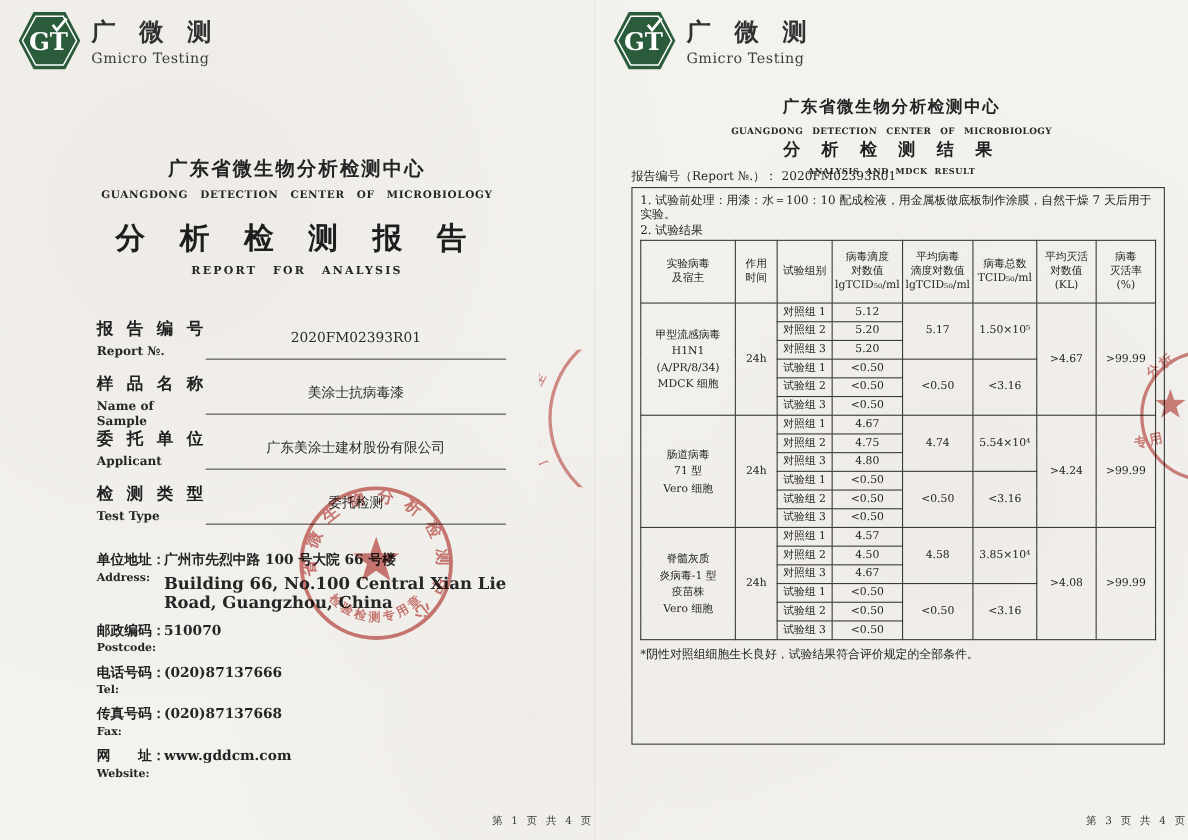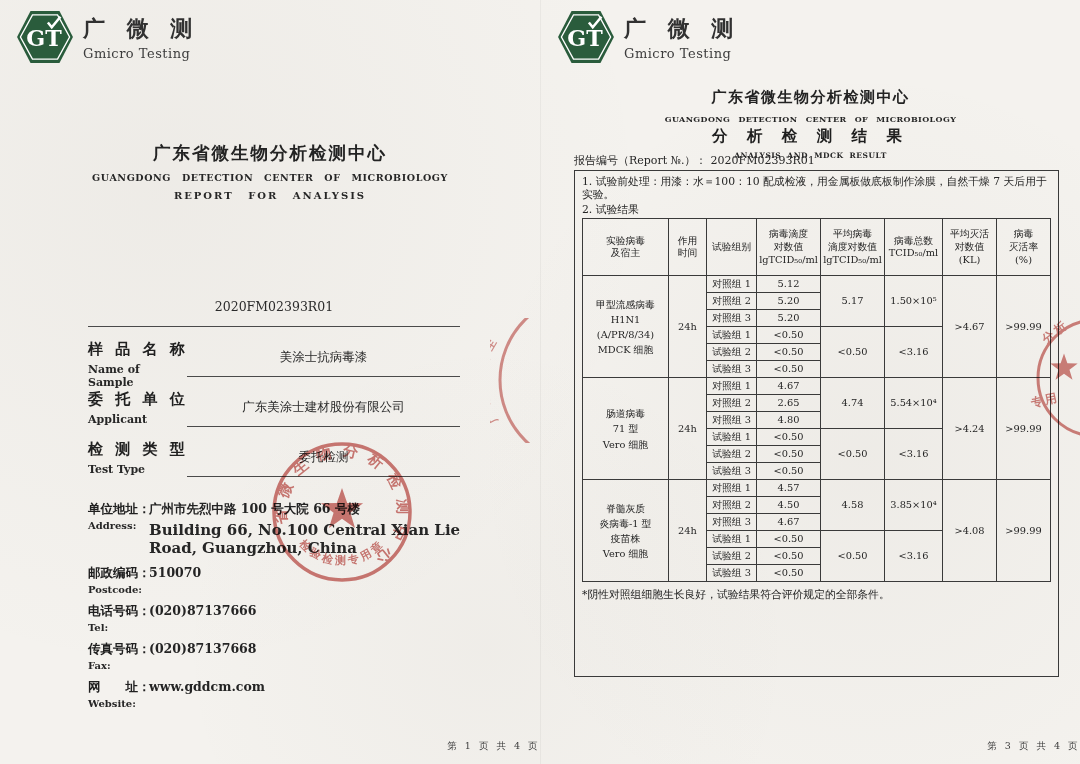--- a/index.html
+++ b/index.html
@@ -99,25 +99,30 @@
     </svg>
     <div class="logo-text">
       <div class="logo-cn">广 微 测</div>
       <div class="logo-en">Gmicro Testing</div>
     </div>
   </div>
 
   <div class="p1-head">
     <div class="p1-org-cn">广东省微生物分析检测中心</div>
     <div class="p1-org-en">GUANGDONG DETECTION CENTER OF MICROBIOLOGY</div>
+    <div class="p1-title-cn">分 析 检 测 报 告</div>
     <div class="p1-title-en">REPORT FOR ANALYSIS</div>
   </div>
 
   <div class="fields">
     <div class="field">
+      <div class="f-label">
+        <div class="cn">报 告 编 号</div>
+        <div class="en">Report №.</div>
+      </div>
       <div class="f-value">2020FM02393R01</div>
     </div>
     <div class="field">
       <div class="f-label">
         <div class="cn">样 品 名 称</div>
         <div class="en">Name of Sample</div>
       </div>
       <div class="f-value">美涂士抗病毒漆</div>
     </div>
     <div class="field">
@@ -326,21 +331,21 @@
           <td rowspan="6">24h</td>
           <td>对照组 1</td>
           <td>4.67</td>
           <td rowspan="3">4.74</td>
           <td rowspan="3">5.54×10⁴</td>
           <td rowspan="6">&gt;4.24</td>
           <td rowspan="6">&gt;99.99</td>
         </tr>
         <tr>
           <td>对照组 2</td>
-          <td>2.65</td>
+          <td>4.75</td>
         </tr>
         <tr>
           <td>对照组 3</td>
           <td>4.80</td>
         </tr>
         <tr>
           <td>试验组 1</td>
           <td>&lt;0.50</td>
           <td rowspan="3">&lt;0.50</td>
           <td rowspan="3">&lt;3.16</td>

